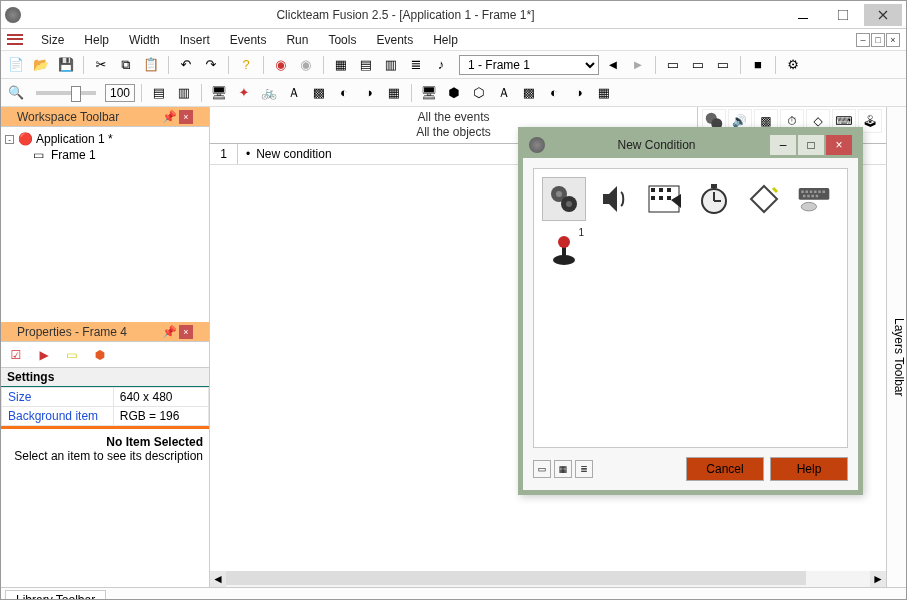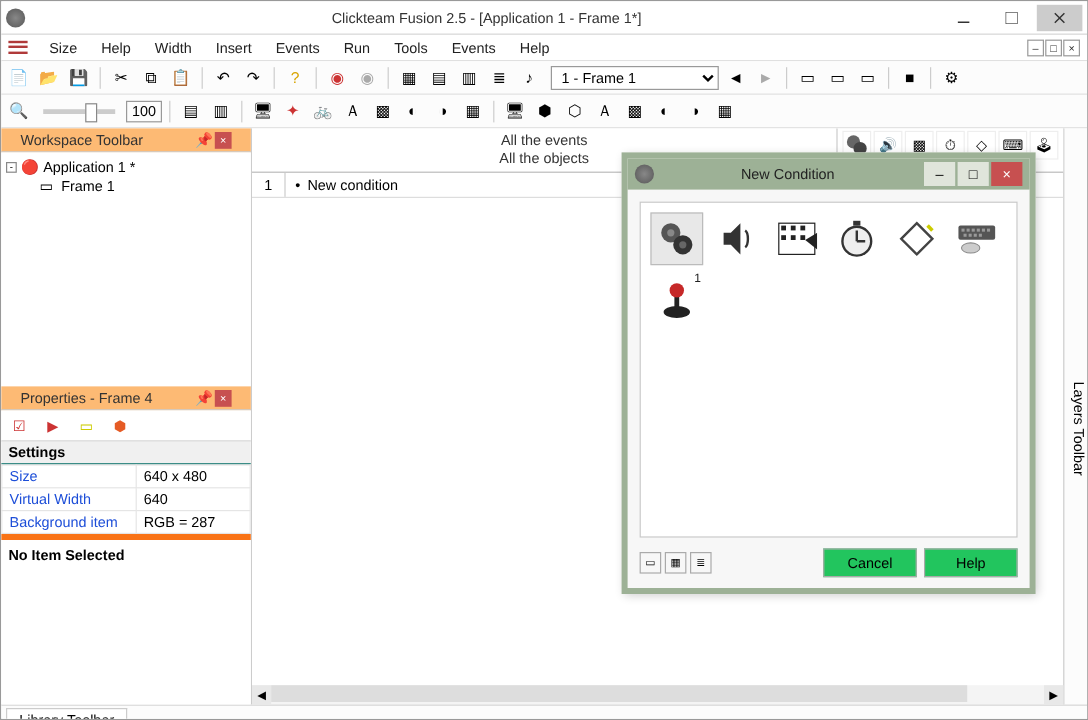--- a/index.html
+++ b/index.html
@@ -48,21 +48,21 @@
 .tree-row .ico { width: 14px; height: 14px; }
 .tree-row.indent { padding-left: 28px; }
 
 .props-body { flex: 1; background: #fff; display: flex; flex-direction: column; }
 .prop-tabs { height: 26px; display: flex; align-items: center; gap: 10px; padding: 4px 6px; border-bottom: 1px solid #ccc; }
 .prop-tab { width: 18px; height: 18px; display: flex; align-items: center; justify-content: center; }
 .prop-section-hdr { background: #f0f0f0; padding: 2px 6px; font-weight: bold; border-bottom: 1px solid #0f766e; }
 .prop-grid { width: 100%; border-collapse: collapse; }
 .prop-grid td { border: 1px solid #e5e5e5; padding: 2px 6px; }
 .prop-grid td:first-child { width: 54%; color: #1d4ed8; }
-.no-item { padding: 6px; border-top: 5px solid #f97316; }
+.no-item { padding: 6px; border-top: 3px solid #f97316; text-align: right; }
 .no-item .t1 { font-weight: bold; }
 
 
 .center { flex: 1; display: flex; flex-direction: column; position: relative; }
 .event-top { display: flex; }
 .event-hdr { flex: 1; background: #fff; border-bottom: 1px solid #bbb; text-align: center; padding: 3px 0; }
 .event-hdr .line { color: #333; line-height: 15px; }
 .obj-strip { display: flex; gap: 2px; padding: 2px 4px; border-left: 1px solid #ccc; border-bottom: 1px solid #bbb; background: #fff; }
 .obj-cell { width: 24px; height: 24px; border: 1px solid #eee; display: flex; align-items: center; justify-content: center; }
 .event-row { display: flex; align-items: center; border-bottom: 1px solid #ddd; }
@@ -90,21 +90,21 @@
 .dlg-title .win-btn { width: 26px; height: 20px; background: #e0e5db; margin-left: 2px; display: flex; align-items: center; justify-content: center; }
 .dlg-title .win-btn.close { background: #c75050; color: #fff; }
 .dlg-body { flex: 1; background: #fff; margin: 10px 10px 0 10px; border: 1px solid #c8c8c8; padding: 8px; }
 .dlg-icons { display: flex; flex-wrap: wrap; gap: 6px; }
 .dlg-icon { width: 44px; height: 44px; display: flex; align-items: center; justify-content: center; }
 .dlg-icon.sel { background: #e8e8e8; border: 1px solid #bbb; }
 .dlg-icon svg { width: 34px; height: 34px; }
 .dlg-footer { height: 42px; display: flex; align-items: center; padding: 0 10px; gap: 6px; }
 .dlg-footer .view-btns { display: flex; gap: 3px; }
 .dlg-footer .view-btn { width: 18px; height: 18px; border: 1px solid #aaa; display: flex; align-items: center; justify-content: center; font-size: 9px; }
-.dlg-footer .btn { width: 78px; height: 24px; border: 1px solid #aaa; background: #22c55e; display: flex; align-items: center; justify-content: center; }
+.dlg-footer .btn { width: 78px; height: 24px; border: 1px solid #aaa; background: #c2410c; display: flex; align-items: center; justify-content: center; }
 .dlg-footer .sp { flex: 1; }
 </style>
 </head>
 <body>
 
 <div class="titlebar">
   <div class="app-icon"></div>
   <div class="title">Clickteam Fusion 2.5 - [Application 1 - Frame 1*]</div>
   <div class="win-btns">
     <div class="win-btn">
@@ -334,31 +334,28 @@
           </div>
       </div>
       <div class="prop-section-hdr">Settings</div>
       <table class="prop-grid">
         <tbody>
             <tr>
               <td>Size</td>
               <td>640 x 480</td>
             </tr>
         <tr>
-              <td>Virtual Width</td>
-              <td>640</td>
-            </tr>
-        <tr>
               <td>Background item</td>
-              <td>RGB = 287</td>
+              <td>RGB = 196</td>
             </tr>
       </tbody>
         </table>
       <div class="no-item">
         <div class="t1">No Item Selected</div>
+        <div>Select an item to see its description</div>
       </div>
     </div>
   </div>
 
   <div class="center">
     <div class="event-top">
       <div class="event-hdr">
         <div class="line">All the events</div>
         <div class="line">All the objects</div>
       </div>

